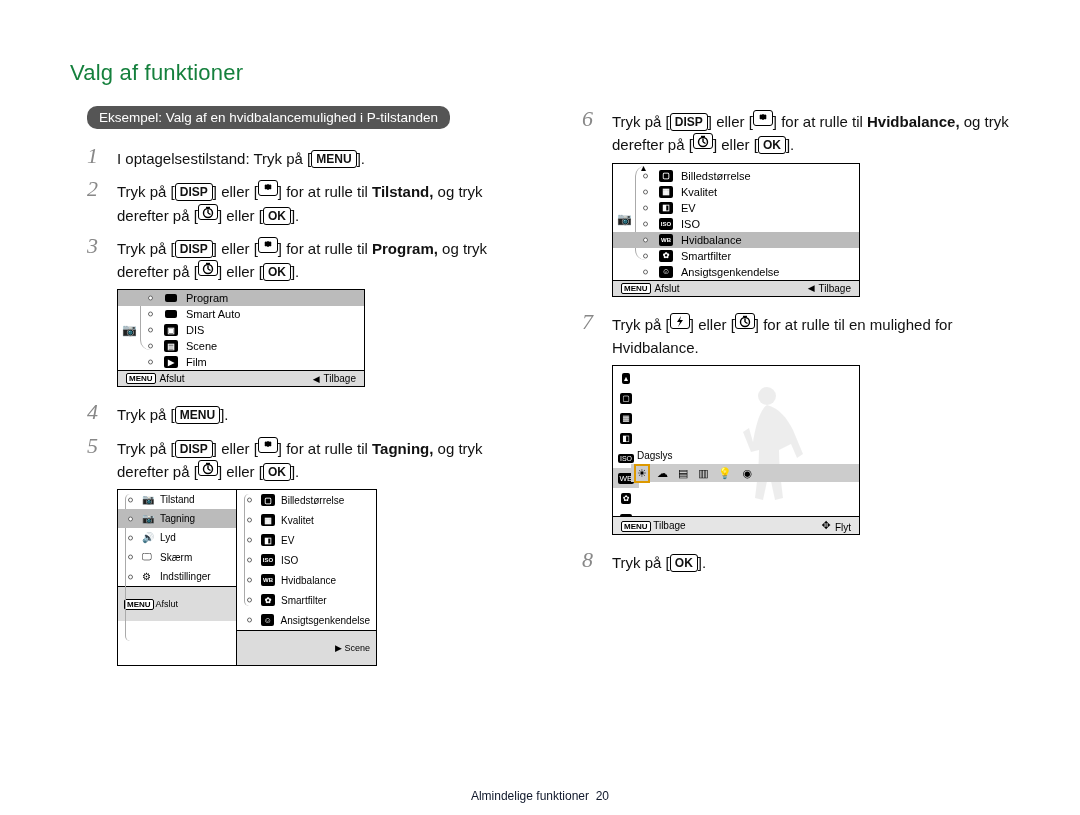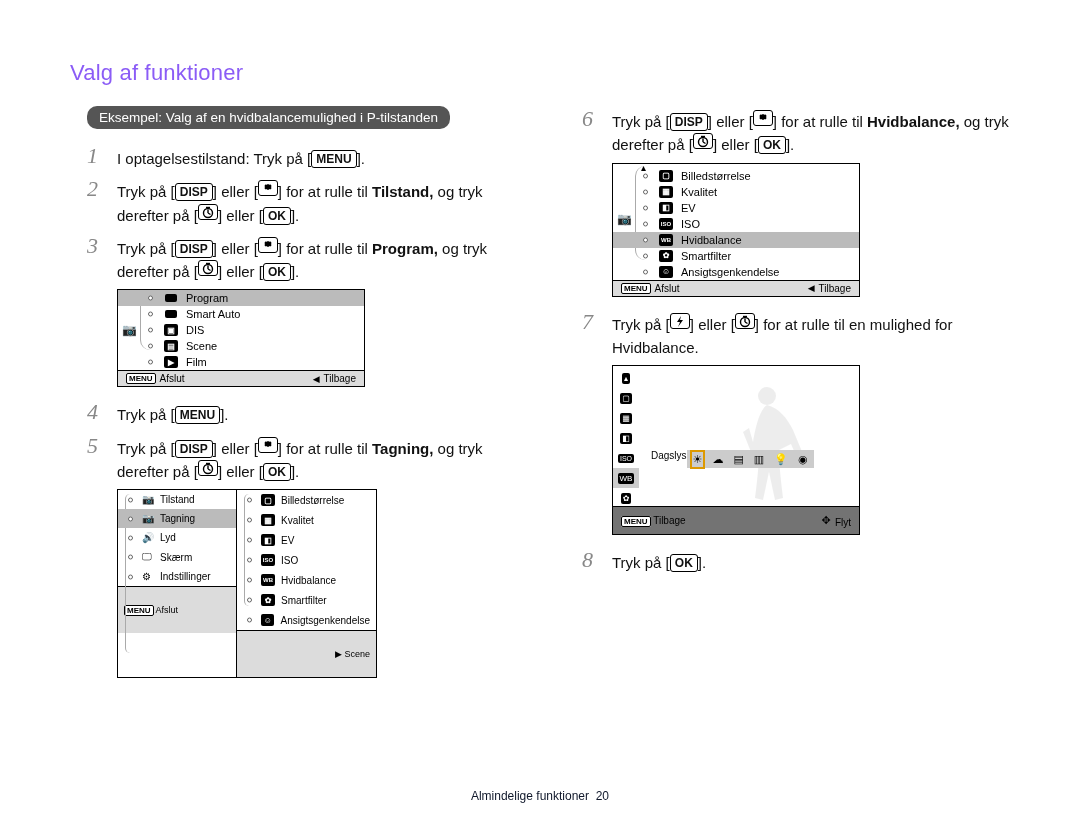--- a/index.html
+++ b/index.html
@@ -7,21 +7,21 @@
     width: 1080px;
     height: 815px;
     background: #fff;
     font-family: Arial, Helvetica, sans-serif;
     color: #000;
     position: relative;
     padding: 60px 70px 0 70px;
   }
   .page-title {
     font-size: 22px;
-    color: #8b5cf6;
+    color: #15803d;
     font-weight: 400;
     margin-bottom: 20px;
     letter-spacing: 0.2px;
   }
   .columns {
     display: flex;
     gap: 50px;
   }
   .col { width: 470px; margin-left: 17px; }
   .banner {
@@ -146,21 +146,21 @@
   .pane .prow.sel { background: #bbb; }
   .pane .prow .pdot {
     position: absolute; left: 10px; top: 50%; transform: translateY(-50%);
     width: 5px; height: 5px; border: 1px solid #666; border-radius: 50%; background: #fff;
   }
   .pcurve-l { position: absolute; left: 7px; top: 4px; bottom: 24px; width: 10px; border-left: 1px solid #aaa; border-radius: 8px; }
   .pane-footer {
     border-top: 1px solid #000;
     background: #dcdcdc;
     font-size: 9px;
-    padding: 18px 6px;
+    padding: 12px 6px;
     display: flex; justify-content: space-between; align-items: center;
   }
   .tri { font-size: 9px; }
 
   
   .shot-cam {
     width: 248px; height: 170px;
     border: 1px solid #000;
     margin: 6px 0 12px 30px;
     position: relative;
@@ -176,39 +176,39 @@
   .shot-cam .sidebar .sic {
     flex: none;
     height: 20px;
     display: flex; align-items: center; justify-content: center;
     font-size: 9px;
   }
   .shot-cam .sidebar .sic span {
     background: #000; color: #fff; padding: 1px 2px; border-radius: 2px; font-size: 8px;
   }
   .shot-cam .strip {
-    position: absolute; left: 32px; right: 0; top: 84px; height: 32px;
-    display: flex; flex-direction: row;
+    position: absolute; left: 18px; right: 0; top: 84px; height: 32px;
+    display: flex; flex-direction: column;
   }
   .shot-cam .strip .label { font-size: 10px; padding-left: 6px; height: 14px; }
   .shot-cam .strip .icons {
     display: flex; gap: 10px; align-items: center;
     background: #ccc; height: 18px; padding: 0 6px;
   }
   .shot-cam .strip .icons .si { font-size: 11px; }
   .shot-cam .strip .icons .si.active {
     outline: 2px solid #d90; outline-offset: 1px;
   }
   .shot-cam .person {
     position: absolute; right: 30px; top: 14px; width: 120px; height: 130px;
     opacity: 0.25;
   }
   .shot-cam .footer {
-    position: absolute; left: 0; right: 0; bottom: 0; height: 28px;
-    background: #737373; border-top: 1px solid #000;
+    position: absolute; left: 0; right: 0; bottom: 0; height: 18px;
+    background: #e5e5e5; border-top: 1px solid #000;
     display: flex; justify-content: space-between; align-items: center;
     font-size: 10px; padding: 0 8px;
   }
   .arrows4 {
     position: relative; width: 12px; height: 12px; display: inline-block;
   }
   .arrows4::before {
     content: "✥"; position: absolute; inset: 0; font-size: 11px; line-height: 12px; text-align: center;
   }
 

